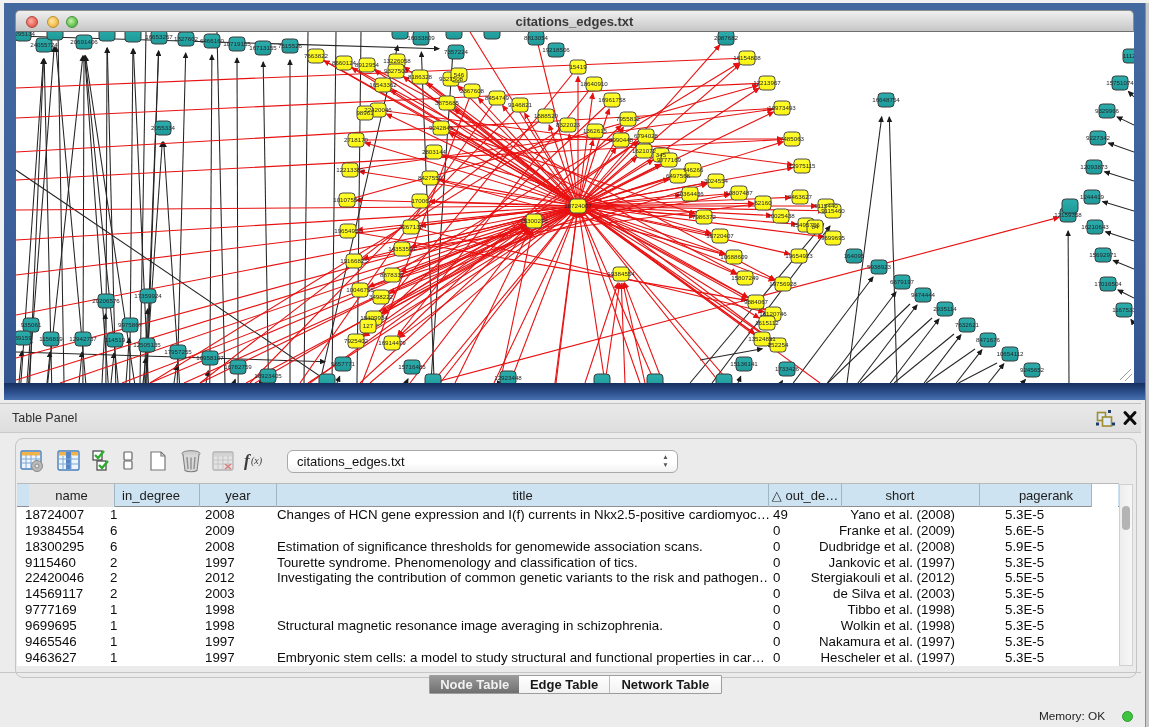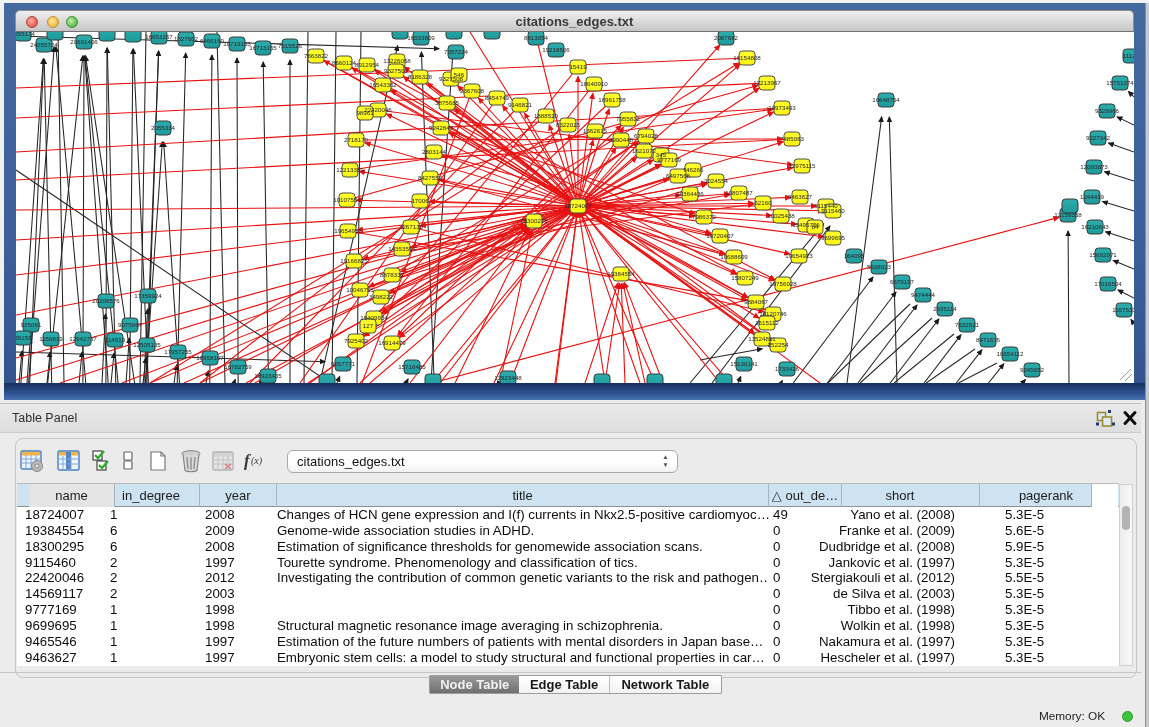--- a/index.html
+++ b/index.html
@@ -656,21 +656,20 @@
       <span class="c2">2008</span>
       <span class="c3">Changes of HCN gene expression and I(f) currents in Nkx2.5-positive cardiomyoc…</span>
       <span class="c4">49</span>
       <span class="c5">Yano et al. (2008)</span>
       <span class="c6">5.3E-5</span>
     </div>
     <div class="trow" style="top:15.8px">
       <span class="c0">19384554</span>
       <span class="c1">6</span>
       <span class="c2">2009</span>
-      <span class="c3">Genome-wide association studies in ADHD.</span>
       <span class="c4">0</span>
       <span class="c5">Franke et al. (2009)</span>
       <span class="c6">5.6E-5</span>
     </div>
     <div class="trow" style="top:31.7px">
       <span class="c0">18300295</span>
       <span class="c1">6</span>
       <span class="c2">2008</span>
       <span class="c3">Estimation of significance thresholds for genomewide association scans.</span>
       <span class="c4">0</span>
@@ -717,21 +716,20 @@
       <span class="c2">1998</span>
       <span class="c3">Structural magnetic resonance image averaging in schizophrenia.</span>
       <span class="c4">0</span>
       <span class="c5">Wolkin et al. (1998)</span>
       <span class="c6">5.3E-5</span>
     </div>
     <div class="trow" style="top:126.8px">
       <span class="c0">9465546</span>
       <span class="c1">1</span>
       <span class="c2">1997</span>
-      <span class="c3">Estimation of the future numbers of patients with mental disorders in Japan base…</span>
       <span class="c4">0</span>
       <span class="c5">Nakamura et al. (1997)</span>
       <span class="c6">5.3E-5</span>
     </div>
     <div class="trow" style="top:142.7px">
       <span class="c0">9463627</span>
       <span class="c1">1</span>
       <span class="c2">1997</span>
       <span class="c3">Embryonic stem cells: a model to study structural and functional properties in car…</span>
       <span class="c4">0</span>

